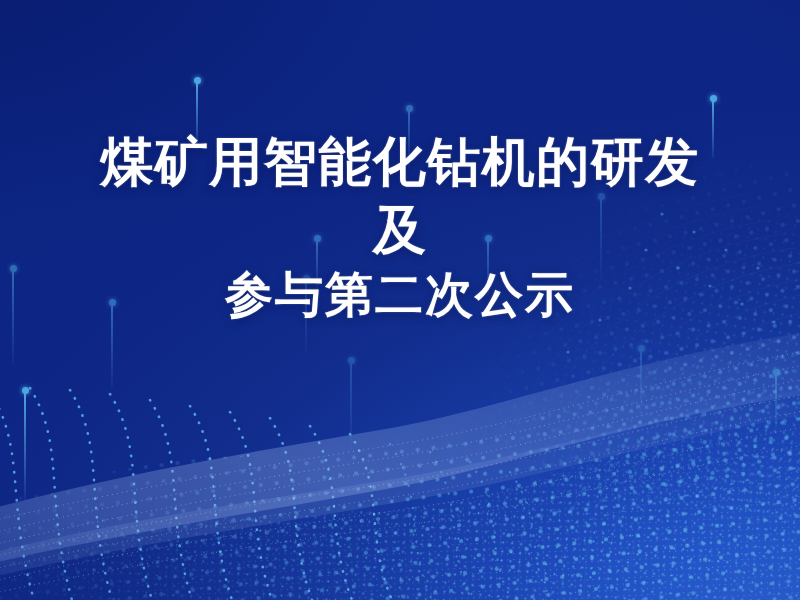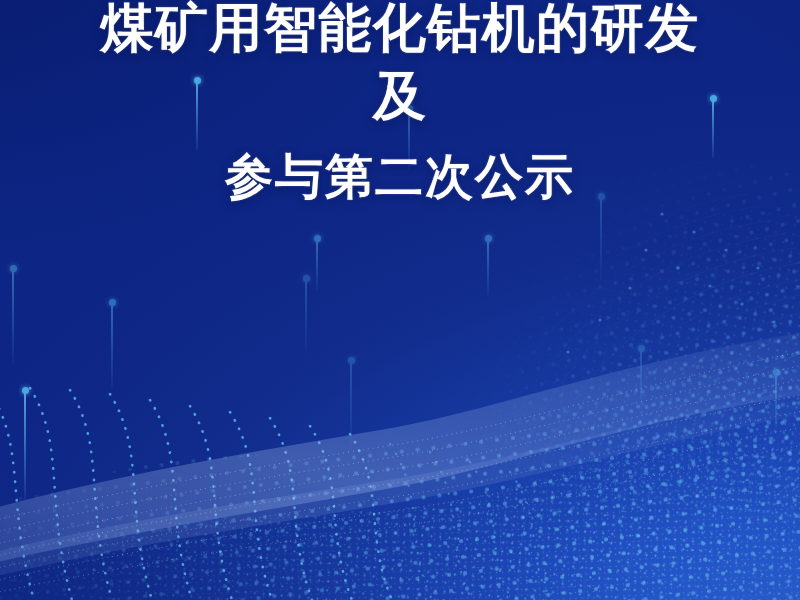--- a/index.html
+++ b/index.html
@@ -44,37 +44,38 @@
   .title-wrap {
     position: absolute;
     left: 0;
     top: 0;
     width: 800px;
     height: 600px;
     display: flex;
     flex-direction: column;
     align-items: center;
     justify-content: flex-start;
+    padding-top: 134px;
     box-sizing: border-box;
     z-index: 40;
   }
   .tline {
     color: #ffffff;
     font-weight: 700;
     text-align: center;
     letter-spacing: 1px;
     line-height: 1.05;
     white-space: nowrap;
     text-shadow: 0 2px 10px rgba(4,16,70,0.45), 0 0 2px rgba(255,255,255,0.35);
     font-family: "DejaVu Sans", "Liberation Sans", sans-serif;
   }
   .tline-1 { font-size: 53px; letter-spacing: 1.5px; }
   .tline-2 { font-size: 53px; margin-top: 12px; }
   .tline-3 { font-size: 48px; margin-top: 16px; letter-spacing: 2px; }
-  .tline-4 { font-size: 48px; margin-top: 28px; letter-spacing: 2px; }
+  .tline-4 { font-size: 48px; margin-top: 12px; letter-spacing: 2px; }
 
   
   .pin {
     position: absolute;
     width: 2px;
     z-index: 25;
     background: linear-gradient(to bottom, rgba(86,170,230,0.95), rgba(70,140,215,0.10));
   }
   .pin::before {
     content: "";

